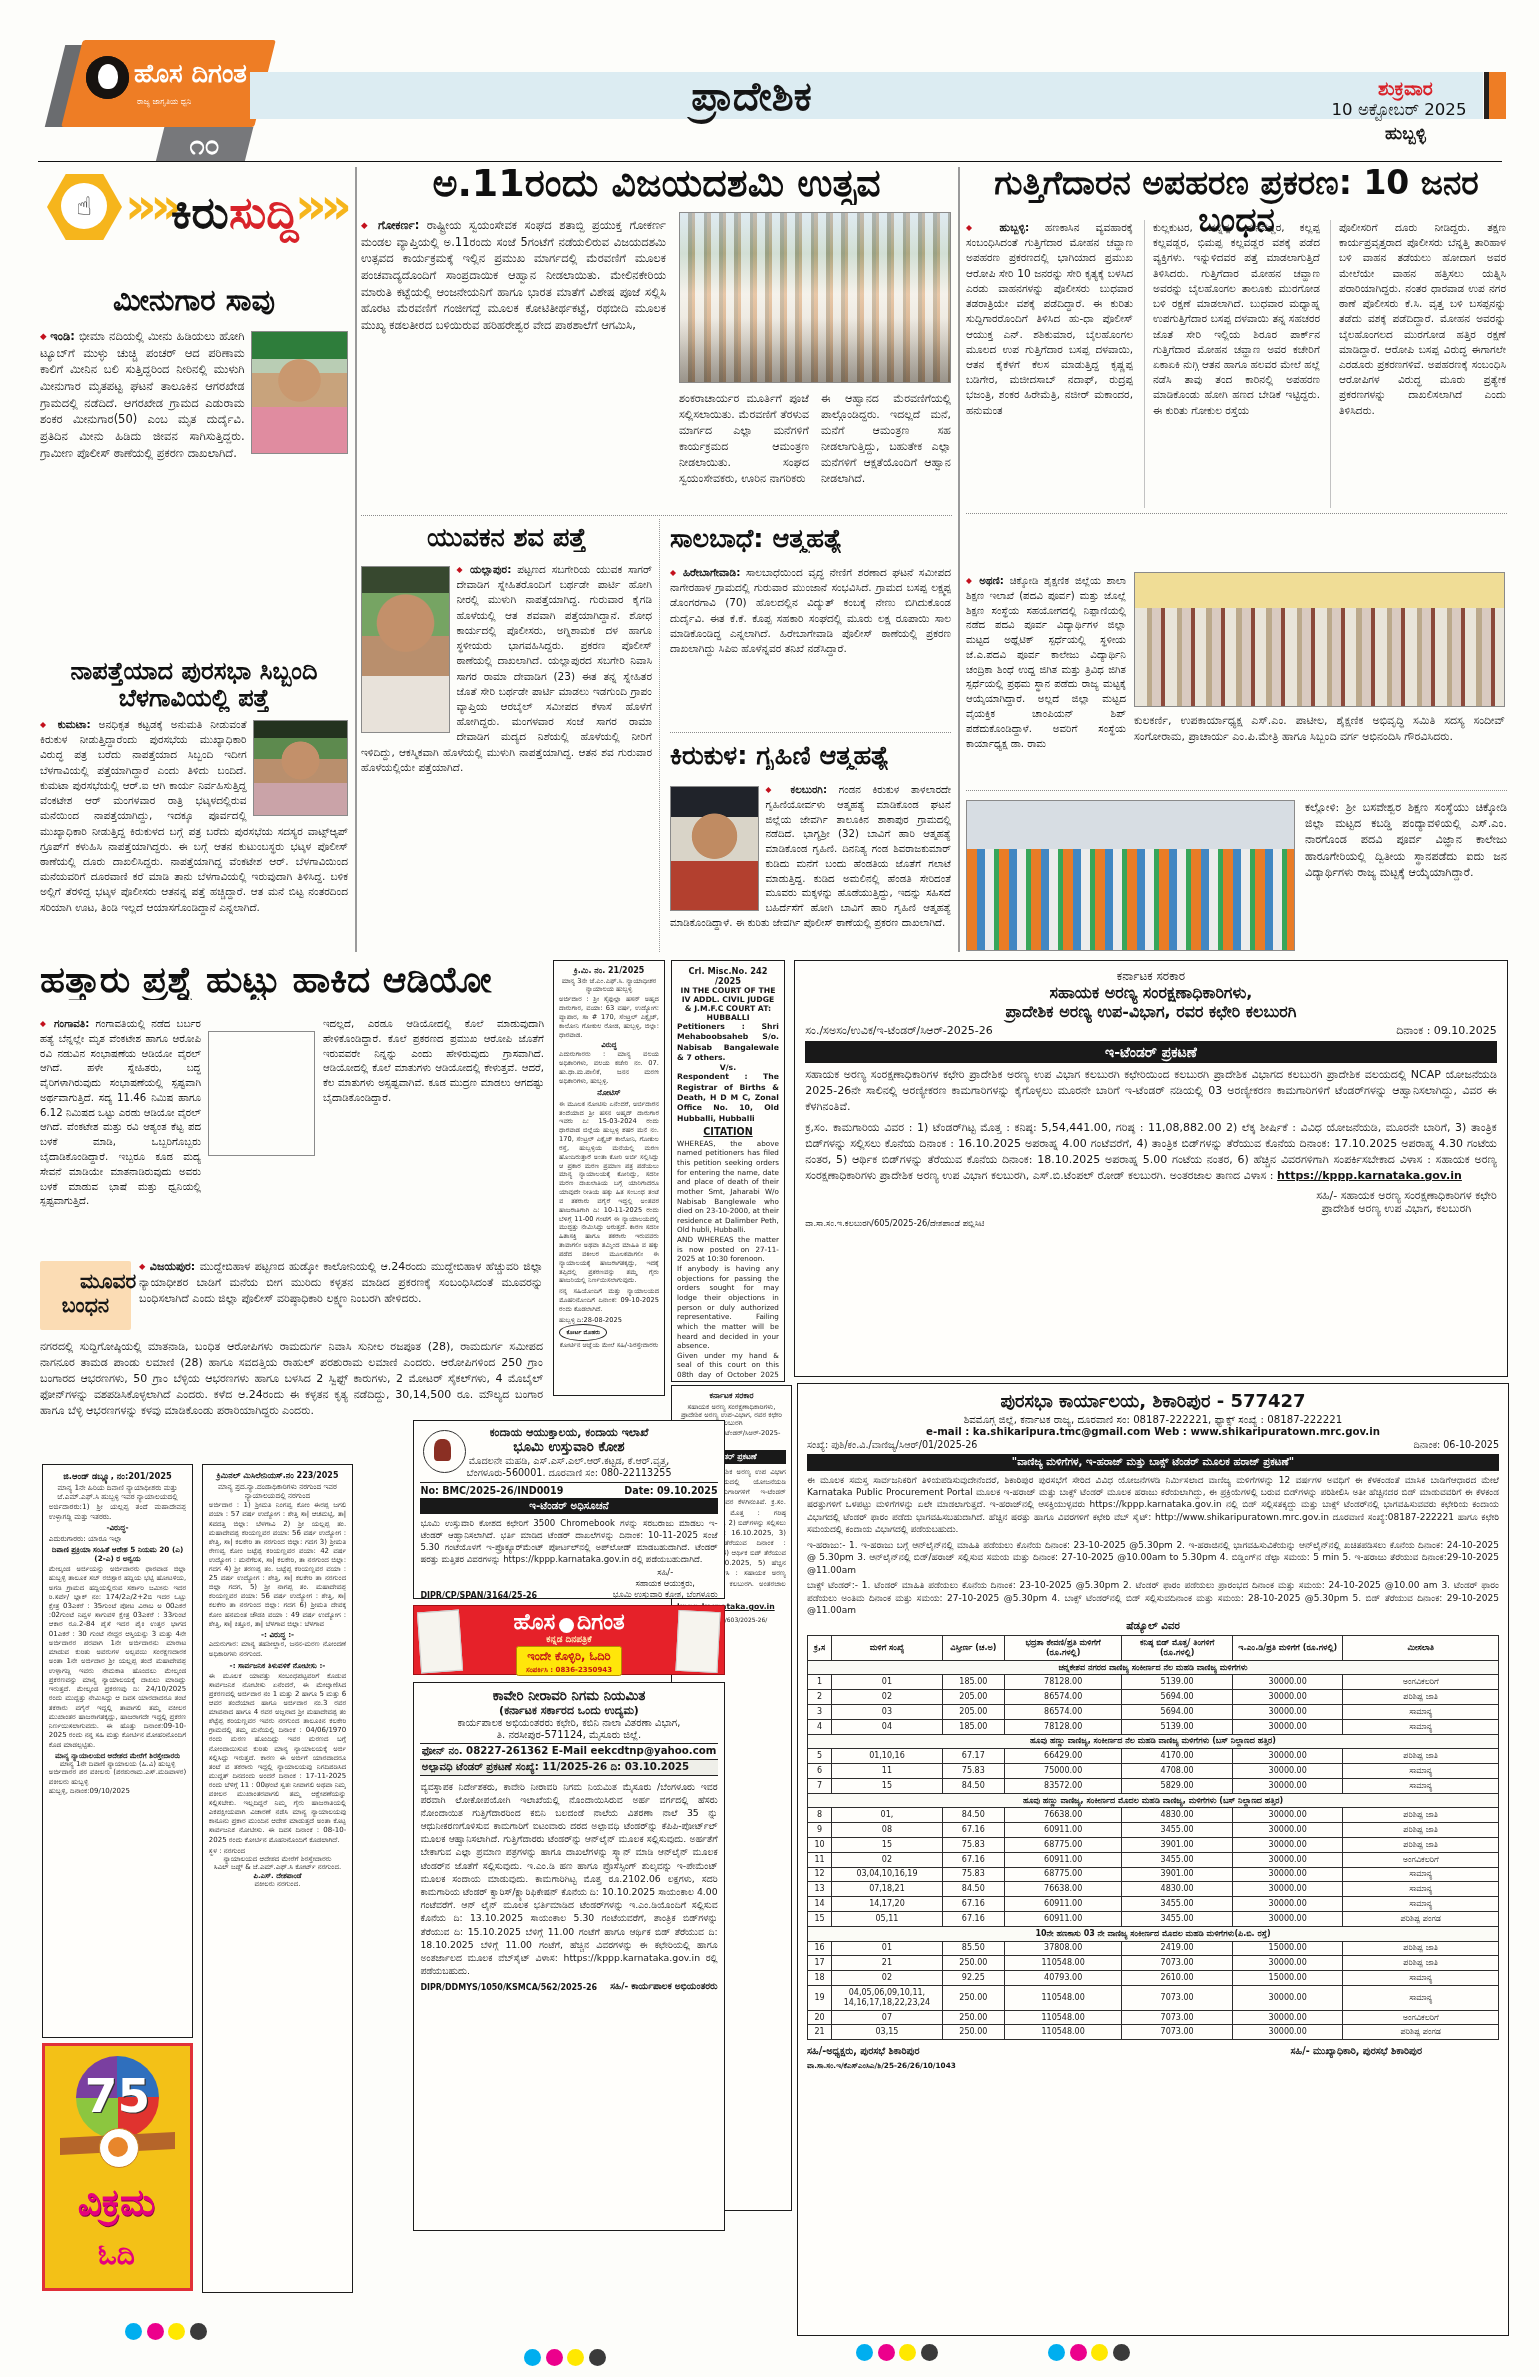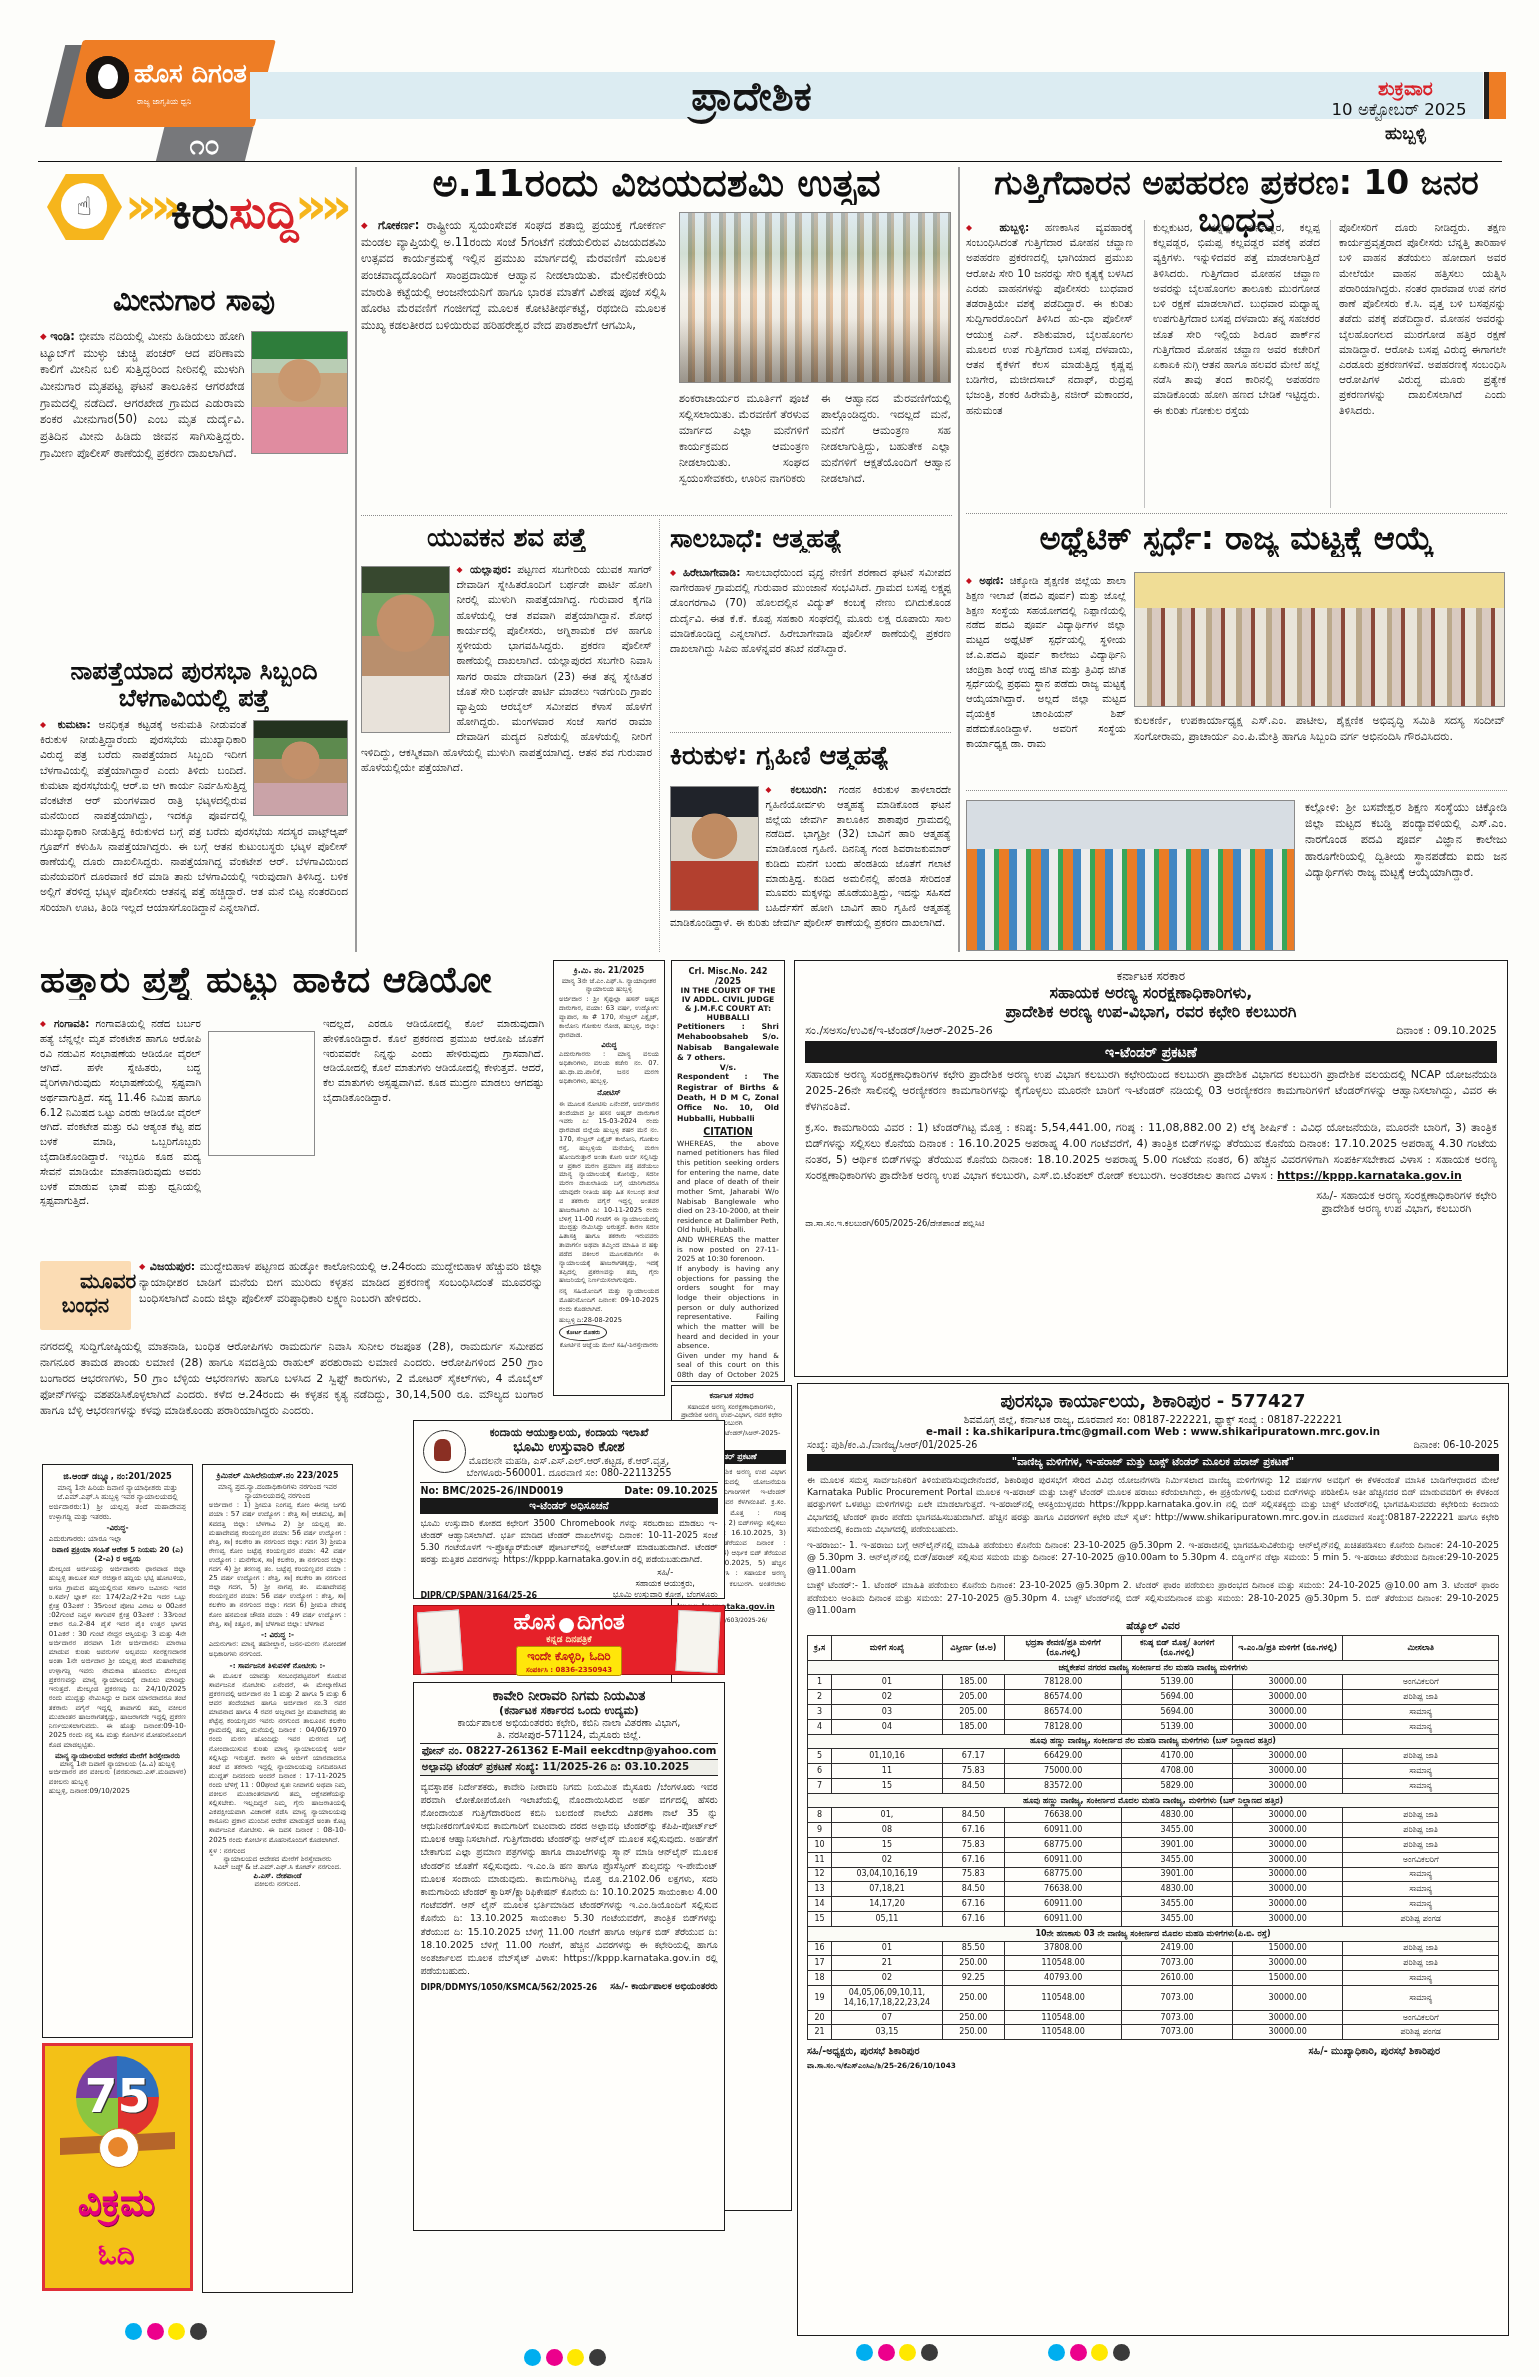--- a/index.html
+++ b/index.html
@@ -135,21 +135,20 @@
     <span class="dia">◆ </span><span class="dl">ಹುಬ್ಬಳ್ಳಿ:</span>
     <span>ಹಣಕಾಸಿನ ವ್ಯವಹಾರಕ್ಕೆ ಸಂಬಂಧಿಸಿದಂತೆ ಗುತ್ತಿಗೆದಾರ ಮೋಹನ ಚವ್ಹಾಣ ಅಪಹರಣ ಪ್ರಕರಣದಲ್ಲಿ ಭಾಗಿಯಾದ ಪ್ರಮುಖ ಆರೋಪಿ ಸೇರಿ 10 ಜನರನ್ನು ಸೇರಿ ಕೃತ್ಯಕ್ಕೆ ಬಳಸಿದ ಎರಡು ವಾಹನಗಳನ್ನು ಪೊಲೀಸರು ಬುಧವಾರ ತಡರಾತ್ರಿಯೇ ವಶಕ್ಕೆ ಪಡೆದಿದ್ದಾರೆ. ಈ ಕುರಿತು ಸುದ್ದಿಗಾರರೊಂದಿಗೆ ತಿಳಿಸಿದ ಹು-ಧಾ ಪೊಲೀಸ್ ಆಯುಕ್ತ ಎನ್. ಶಶಿಕುಮಾರ, ಬೈಲಹೊಂಗಲ ಮೂಲದ ಉಪ ಗುತ್ತಿಗೆದಾರ ಬಸಪ್ಪ ದಳವಾಯಿ, ಆತನ ಕೈಕೆಳಗೆ ಕೆಲಸ ಮಾಡುತ್ತಿದ್ದ ಕೃಷ್ಣಪ್ಪ ಬಡಿಗೇರ, ಮಜೀದಸಾಬ್ ನದಾಫ್, ರುದ್ರಪ್ಪ ಭಜಂತ್ರಿ, ಶಂಕರ ಹಿರೇಮೆತ್ರಿ, ನಜೀರ್ ಮಕಾಂದರ, ಹನುಮಂತ</span>
   </div>
   <div class="abs vthin" style="left:1144px;top:220px;height:288px;"></div>
   <div class="abs just" style="left:1153px;top:220px;width:167px;height:289px;font-size:10.5px;">ಕುಲ್ಲಕುಟರ, ಚನ್ನಪ್ಪ ಮನವಡ್ಡರ, ಕಲ್ಲಪ್ಪ ಕಲ್ಲವಡ್ಡರ, ಭಿಮಪ್ಪ ಕಲ್ಲವಡ್ಡರ ವಶಕ್ಕೆ ಪಡೆದ ವ್ಯಕ್ತಿಗಳು. ಇನ್ನುಳಿದವರ ಪತ್ತೆ ಮಾಡಲಾಗುತ್ತಿದೆ ತಿಳಿಸಿದರು. ಗುತ್ತಿಗೆದಾರ ಮೋಹನ ಚವ್ಹಾಣ ಅವರನ್ನು ಬೈಲಹೊಂಗಲ ತಾಲೂಕು ಮುರಗೋಡ ಬಳಿ ರಕ್ಷಣೆ ಮಾಡಲಾಗಿದೆ. ಬುಧವಾರ ಮಧ್ಯಾಹ್ನ ಉಪಗುತ್ತಿಗೆದಾರ ಬಸಪ್ಪ ದಳವಾಯಿ ತನ್ನ ಸಹಚರರ ಜೊತೆ ಸೇರಿ ಇಲ್ಲಿಯ ಶಿರೂರ ಪಾರ್ಕ್‌ನ ಗುತ್ತಿಗೆದಾರ ಮೋಹನ ಚವ್ಹಾಣ ಅವರ ಕಚೇರಿಗೆ ಏಕಾಏಕಿ ನುಗ್ಗಿ ಆತನ ಹಾಗೂ ಹಲವರ ಮೇಲೆ ಹಲ್ಲೆ ನಡೆಸಿ ತಾವು ತಂದ ಕಾರಿನಲ್ಲಿ ಅಪಹರಣ ಮಾಡಿಕೊಂಡು ಹೋಗಿ ಹಣದ ಬೇಡಿಕೆ ಇಟ್ಟಿದ್ದರು. ಈ ಕುರಿತು ಗೋಕುಲ ರಸ್ತೆಯ</div>
   <div class="abs vthin" style="left:1330px;top:220px;height:288px;"></div>
   <div class="abs just" style="left:1339px;top:220px;width:167px;height:289px;font-size:10.5px;">ಪೊಲೀಸರಿಗೆ ದೂರು ನೀಡಿದ್ದರು. ತಕ್ಷಣ ಕಾರ್ಯಪ್ರವೃತ್ತರಾದ ಪೊಲೀಸರು ಬೆನ್ನತ್ತಿ ತಾರಿಹಾಳ ಬಳಿ ವಾಹನ ತಡೆಯಲು ಹೋದಾಗ ಅವರ ಮೇಲೆಯೇ ವಾಹನ ಹತ್ತಿಸಲು ಯತ್ನಿಸಿ ಪರಾರಿಯಾಗಿದ್ದರು. ನಂತರ ಧಾರವಾಡ ಉಪ ನಗರ ಠಾಣೆ ಪೊಲೀಸರು ಕೆ.ಸಿ. ವೃತ್ತ ಬಳಿ ಬಸಪ್ಪನನ್ನು ತಡೆದು ವಶಕ್ಕೆ ಪಡೆದಿದ್ದಾರೆ. ಮೋಹನ ಅವರನ್ನು ಬೈಲಹೊಂಗಲದ ಮುರಗೋಡ ಹತ್ತಿರ ರಕ್ಷಣೆ ಮಾಡಿದ್ದಾರೆ. ಆರೋಪಿ ಬಸಪ್ಪ ವಿರುದ್ಧ ಈಗಾಗಲೇ ಎರಡೂರು ಪ್ರಕರಣಗಳಿವೆ. ಅಪಹರಣಕ್ಕೆ ಸಂಬಂಧಿಸಿ ಆರೋಪಿಗಳ ವಿರುದ್ಧ ಮೂರು ಪ್ರತ್ಯೇಕ ಪ್ರಕರಣಗಳನ್ನು ದಾಖಲಿಸಲಾಗಿದೆ ಎಂದು ತಿಳಿಸಿದರು.</div>
 
   <div class="abs dotline" style="left:966px;top:513px;width:541px;"></div>
 
-  <div class="abs hl ctr" style="left:966px;top:521px;width:541px;font-size:32px;">ಅಥ್ಲೆಟಿಕ್ ಸ್ಪರ್ಧೆ: ರಾಜ್ಯ ಮಟ್ಟಕ್ಕೆ ಆಯ್ಕೆ</div>
   <div class="abs just" style="left:966px;top:574px;width:160px;height:211px;font-size:10.2px;">
     <span class="dia">◆ </span><span class="dl">ಅಥಣಿ:</span>
     <span>ಚಿಕ್ಕೋಡಿ ಶೈಕ್ಷಣಿಕ ಜಿಲ್ಲೆಯ ಶಾಲಾ ಶಿಕ್ಷಣ ಇಲಾಖೆ (ಪದವಿ ಪೂರ್ವ) ಮತ್ತು ಜೊಲ್ಲೆ ಶಿಕ್ಷಣ ಸಂಸ್ಥೆಯ ಸಹಯೋಗದಲ್ಲಿ ನಿಪ್ಪಾಣಿಯಲ್ಲಿ ನಡೆದ ಪದವಿ ಪೂರ್ವ ವಿದ್ಯಾರ್ಥಿಗಳ ಜಿಲ್ಲಾ ಮಟ್ಟದ ಅಥ್ಲೆಟಿಕ್ ಸ್ಪರ್ಧೆಯಲ್ಲಿ ಸ್ಥಳೀಯ ಜೆ.ಎ.ಪದವಿ ಪೂರ್ವ ಕಾಲೇಜು ವಿದ್ಯಾರ್ಥಿನಿ ಚಂದ್ರಿಕಾ ಶಿಂಧೆ ಉದ್ದ ಜಿಗಿತ ಮತ್ತು ತ್ರಿವಿಧ ಜಿಗಿತ ಸ್ಪರ್ಧೆಯಲ್ಲಿ ಪ್ರಥಮ ಸ್ಥಾನ ಪಡೆದು ರಾಜ್ಯ ಮಟ್ಟಕ್ಕೆ ಆಯ್ಕೆಯಾಗಿದ್ದಾರೆ. ಅಲ್ಲದೆ ಜಿಲ್ಲಾ ಮಟ್ಟದ ವೈಯಕ್ತಿಕ ಚಾಂಪಿಯನ್ ಶಿಪ್ ಪಡೆದುಕೊಂಡಿದ್ದಾಳೆ. ಅವರಿಗೆ ಸಂಸ್ಥೆಯ ಕಾರ್ಯಾಧ್ಯಕ್ಷ ಡಾ. ರಾಮ</span>
   </div>
   <div class="abs photo ph-felicitation" style="left:1134px;top:572px;width:371px;height:135px;"></div>
   <div class="abs just" style="left:1134px;top:713px;width:371px;height:72px;font-size:11px;">ಕುಲಕರ್ಣಿ, ಉಪಕಾರ್ಯಾಧ್ಯಕ್ಷ ಎಸ್.ಎಂ. ಪಾಟೀಲ, ಶೈಕ್ಷಣಿಕ ಅಭಿವೃದ್ಧಿ ಸಮಿತಿ ಸದಸ್ಯ ಸಂದೀವ್ ಸಂಗೋರಾಮ, ಪ್ರಾಚಾರ್ಯ ಎಂ.ಪಿ.ಮೇತ್ರಿ ಹಾಗೂ ಸಿಬ್ಬಂದಿ ವರ್ಗ ಅಭಿನಂದಿಸಿ ಗೌರವಿಸಿದರು.</div>
   <div class="abs dotline" style="left:966px;top:790px;width:541px;"></div>
   <div class="abs photo ph-kabaddi" style="left:966px;top:800px;width:329px;height:151px;"></div>
   <div class="abs just" style="left:1305px;top:800px;width:202px;height:151px;font-size:11.2px;">ಕಲ್ಲೋಳಿ: ಶ್ರೀ ಬಸವೇಶ್ವರ ಶಿಕ್ಷಣ ಸಂಸ್ಥೆಯು ಚಿಕ್ಕೋಡಿ ಜಿಲ್ಲಾ ಮಟ್ಟದ ಕಬಡ್ಡಿ ಪಂದ್ಯಾವಳಿಯಲ್ಲಿ ಎಸ್.ಎಂ. ನಾರಗೊಂಡ ಪದವಿ ಪೂರ್ವ ವಿಜ್ಞಾನ ಕಾಲೇಜು ಹಾರೂಗೇರಿಯಲ್ಲಿ ದ್ವಿತೀಯ ಸ್ಥಾನಪಡೆದು ಐದು ಜನ ವಿದ್ಯಾರ್ಥಿಗಳು ರಾಜ್ಯ ಮಟ್ಟಕ್ಕೆ ಆಯ್ಕೆಯಾಗಿದ್ದಾರೆ.</div>
 
@@ -550,21 +549,21 @@
             <td>250.00</td>
             <td>110548.00</td>
             <td>7073.00</td>
             <td>30000.00</td>
             <td>ಪರಿಶಿಷ್ಟ ಪಂಗಡ</td>
           </tr>
         </tbody>
     </table>
     <div style="display:flex;justify-content:space-between;font-weight:bold;font-size:9.6px;margin-top:5.1px;">
       <span>ಸಹಿ/-ಅಧ್ಯಕ್ಷರು, ಪುರಸಭೆ ಶಿಕಾರಿಪುರ</span>
-      <span style="margin-right:59px;">ಸಹಿ/- ಮುಖ್ಯಾಧಿಕಾರಿ, ಪುರಸಭೆ ಶಿಕಾರಿಪುರ</span>
+      <span style="margin-right:77px;">ಸಹಿ/- ಮುಖ್ಯಾಧಿಕಾರಿ, ಪುರಸಭೆ ಶಿಕಾರಿಪುರ</span>
     </div>
     <div class="b" style="font-size:7.3px;margin-top:3.8px;">ವಾ.ಸಾ.ಸಂ.ಇ/ಕೆಎಸ್ಎಂಸಿಎ/ಶಿ/25-26/26/10/1043</div>
   </div>
 
   <div class="abs dots" style="left:125px;top:2323px;">
     <span style="background:#00aeef;"></span><span style="background:#ec008c;"></span><span style="background:#ffe800;"></span><span style="background:#3a3a3a;"></span>
   </div>
   <div class="abs dots" style="left:524px;top:2349px;">
     <span style="background:#00aeef;"></span><span style="background:#ec008c;"></span><span style="background:#ffe800;"></span><span style="background:#3a3a3a;"></span>
   </div>

